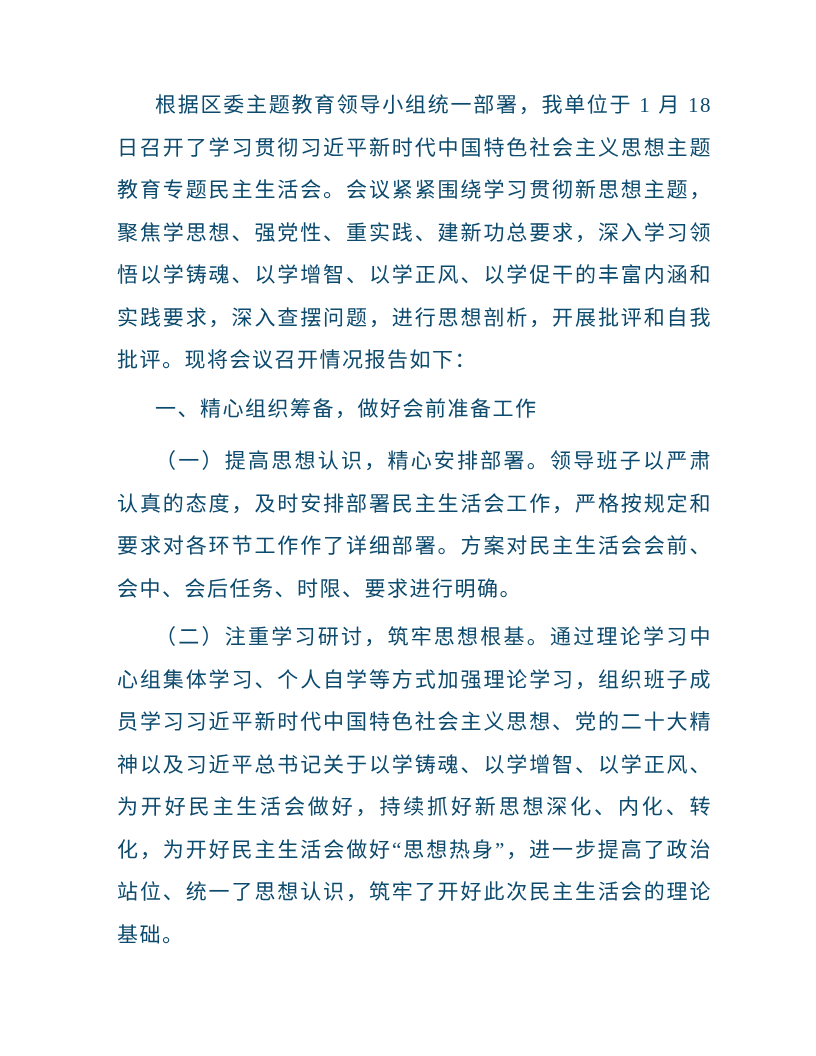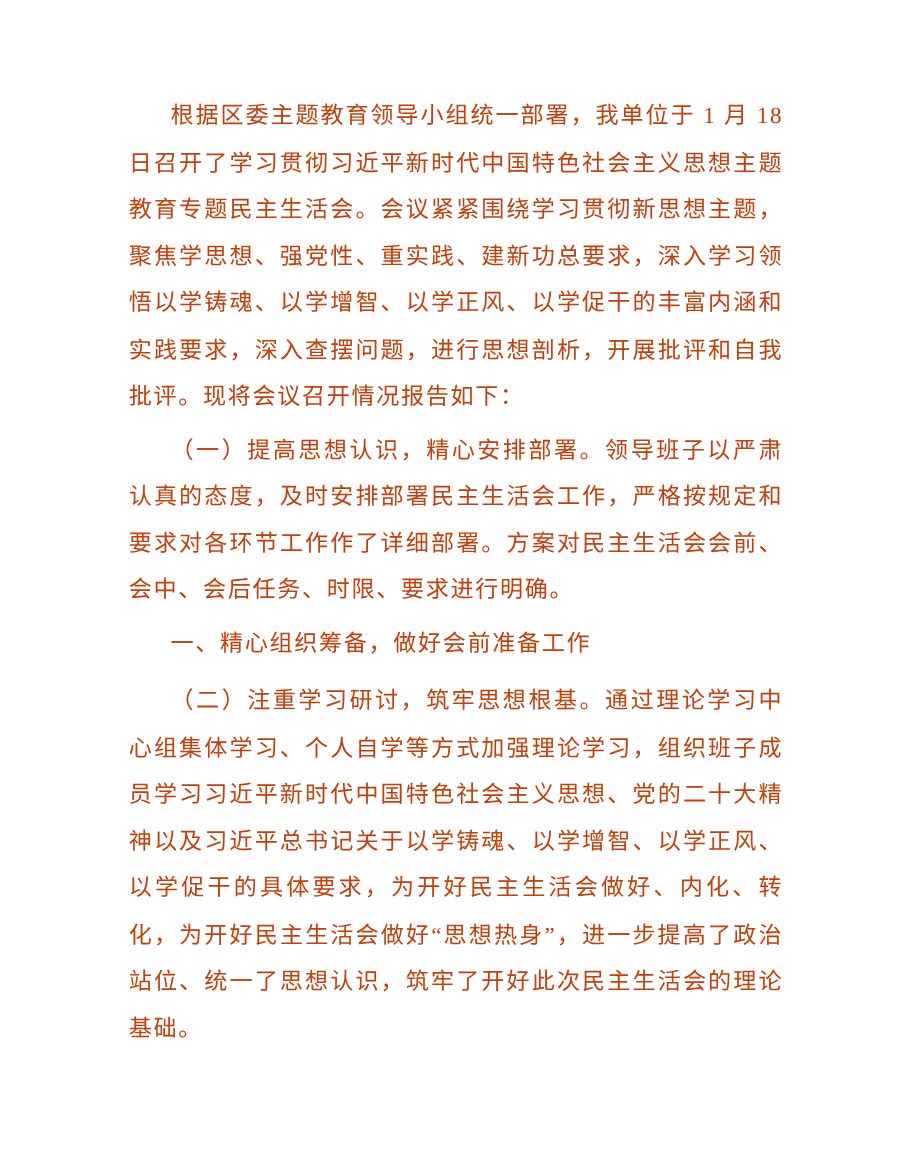--- a/index.html
+++ b/index.html
@@ -7,21 +7,21 @@
     padding: 0;
     background: #ffffff;
   }
   .page {
     position: relative;
     width: 816px;
     height: 1056px;
     background: #ffffff;
     overflow: hidden;
     font-family: "Liberation Serif", "DejaVu Serif", serif;
-    color: #c2410c;
+    color: #0c4a6e;
   }
   .content {
     box-sizing: content-box;
     padding: 84px 104px 0 117px;
     width: 595px;
   }
   .para {
     margin: 0 0 6px 0;
     font-size: 21px;
     line-height: 42.5px;
@@ -35,17 +35,17 @@
     margin-bottom: 10px;
     font-weight: normal;
   }
 </style>
 </head>
 <body>
 
 <div class="page">
   <div class="content">
     <p class="para">根据区委主题教育领导小组统一部署，我单位于 1 月 18 日召开了学习贯彻习近平新时代中国特色社会主义思想主题教育专题民主生活会。会议紧紧围绕学习贯彻新思想主题，聚焦学思想、强党性、重实践、建新功总要求，深入学习领悟以学铸魂、以学增智、以学正风、以学促干的丰富内涵和实践要求，深入查摆问题，进行思想剖析，开展批评和自我批评。现将会议召开情况报告如下：</p>
+    <p class="para heading">一、精心组织筹备，做好会前准备工作</p>
     <p class="para">（一）提高思想认识，精心安排部署。领导班子以严肃认真的态度，及时安排部署民主生活会工作，严格按规定和要求对各环节工作作了详细部署。方案对民主生活会会前、会中、会后任务、时限、要求进行明确。</p>
-    <p class="para heading">一、精心组织筹备，做好会前准备工作</p>
-    <p class="para">（二）注重学习研讨，筑牢思想根基。通过理论学习中心组集体学习、个人自学等方式加强理论学习，组织班子成员学习习近平新时代中国特色社会主义思想、党的二十大精神以及习近平总书记关于以学铸魂、以学增智、以学正风、以学促干的具体要求，为开好民主生活会做好、内化、转化，为开好民主生活会做好“思想热身”，进一步提高了政治站位、统一了思想认识，筑牢了开好此次民主生活会的理论基础。</p>
+    <p class="para">（二）注重学习研讨，筑牢思想根基。通过理论学习中心组集体学习、个人自学等方式加强理论学习，组织班子成员学习习近平新时代中国特色社会主义思想、党的二十大精神以及习近平总书记关于以学铸魂、以学增智、以学正风、为开好民主生活会做好，持续抓好新思想深化、内化、转化，为开好民主生活会做好“思想热身”，进一步提高了政治站位、统一了思想认识，筑牢了开好此次民主生活会的理论基础。</p>
   </div>
 </div>
 
 </body></html>

